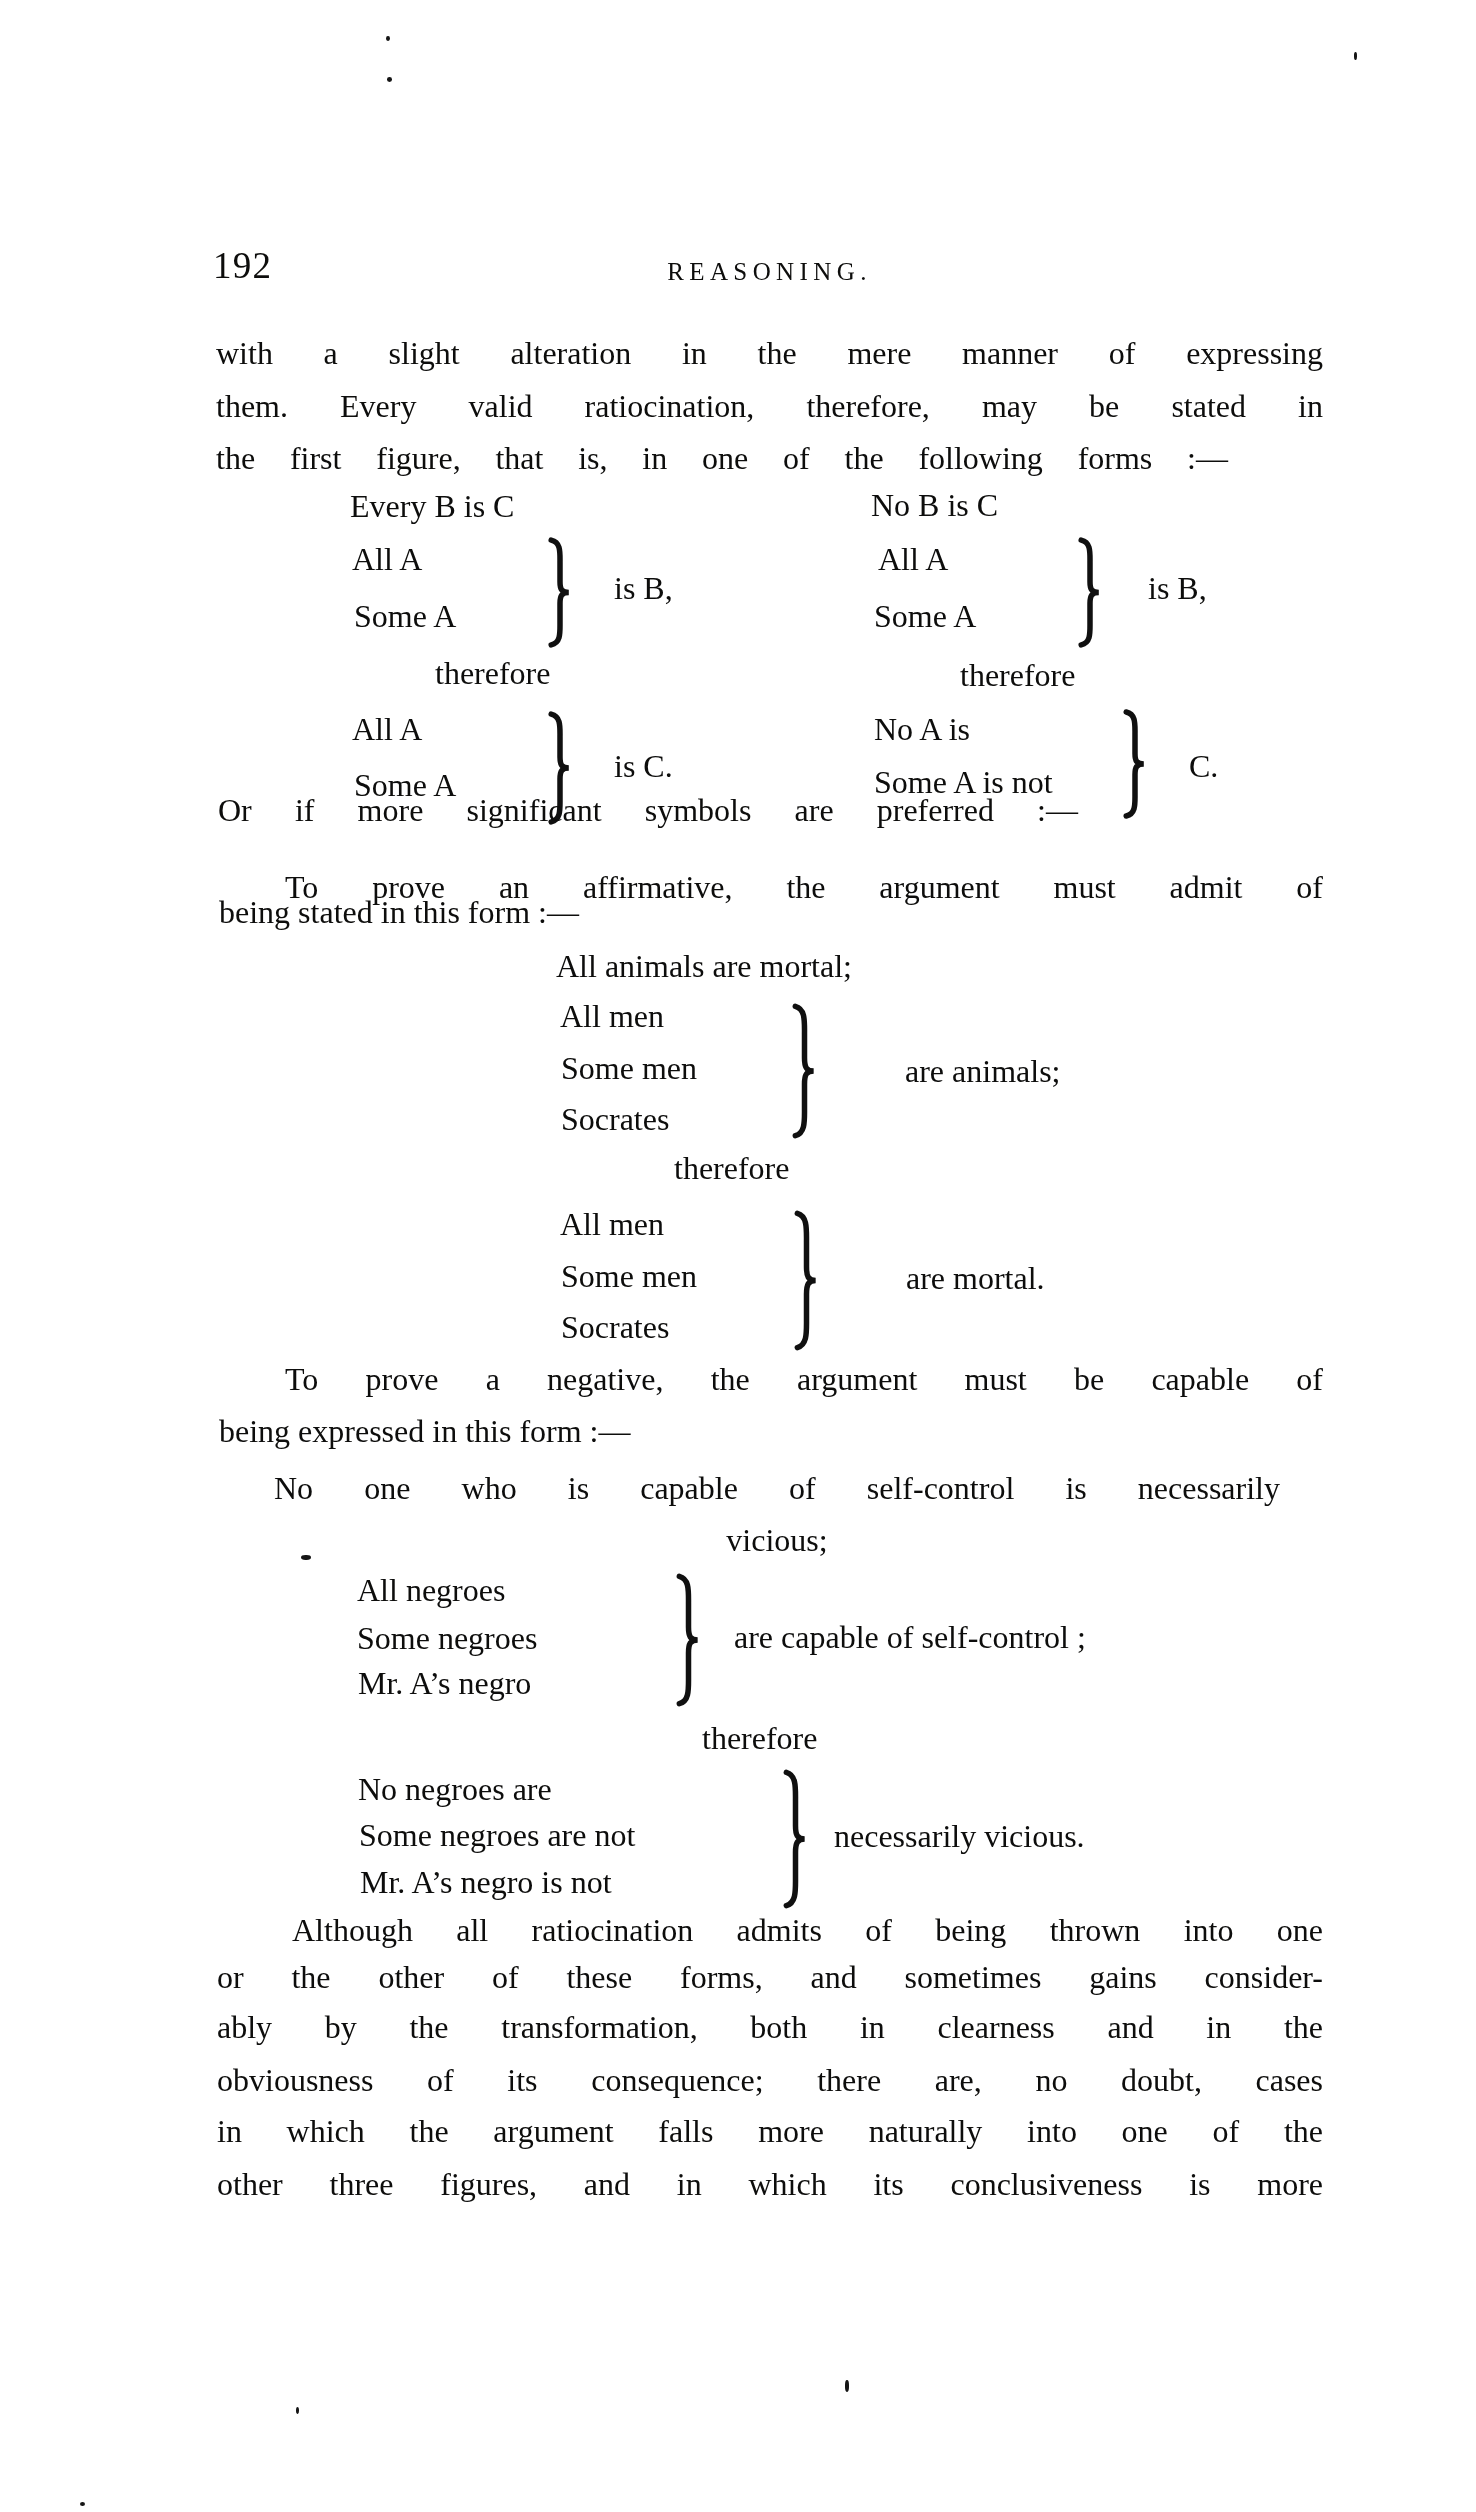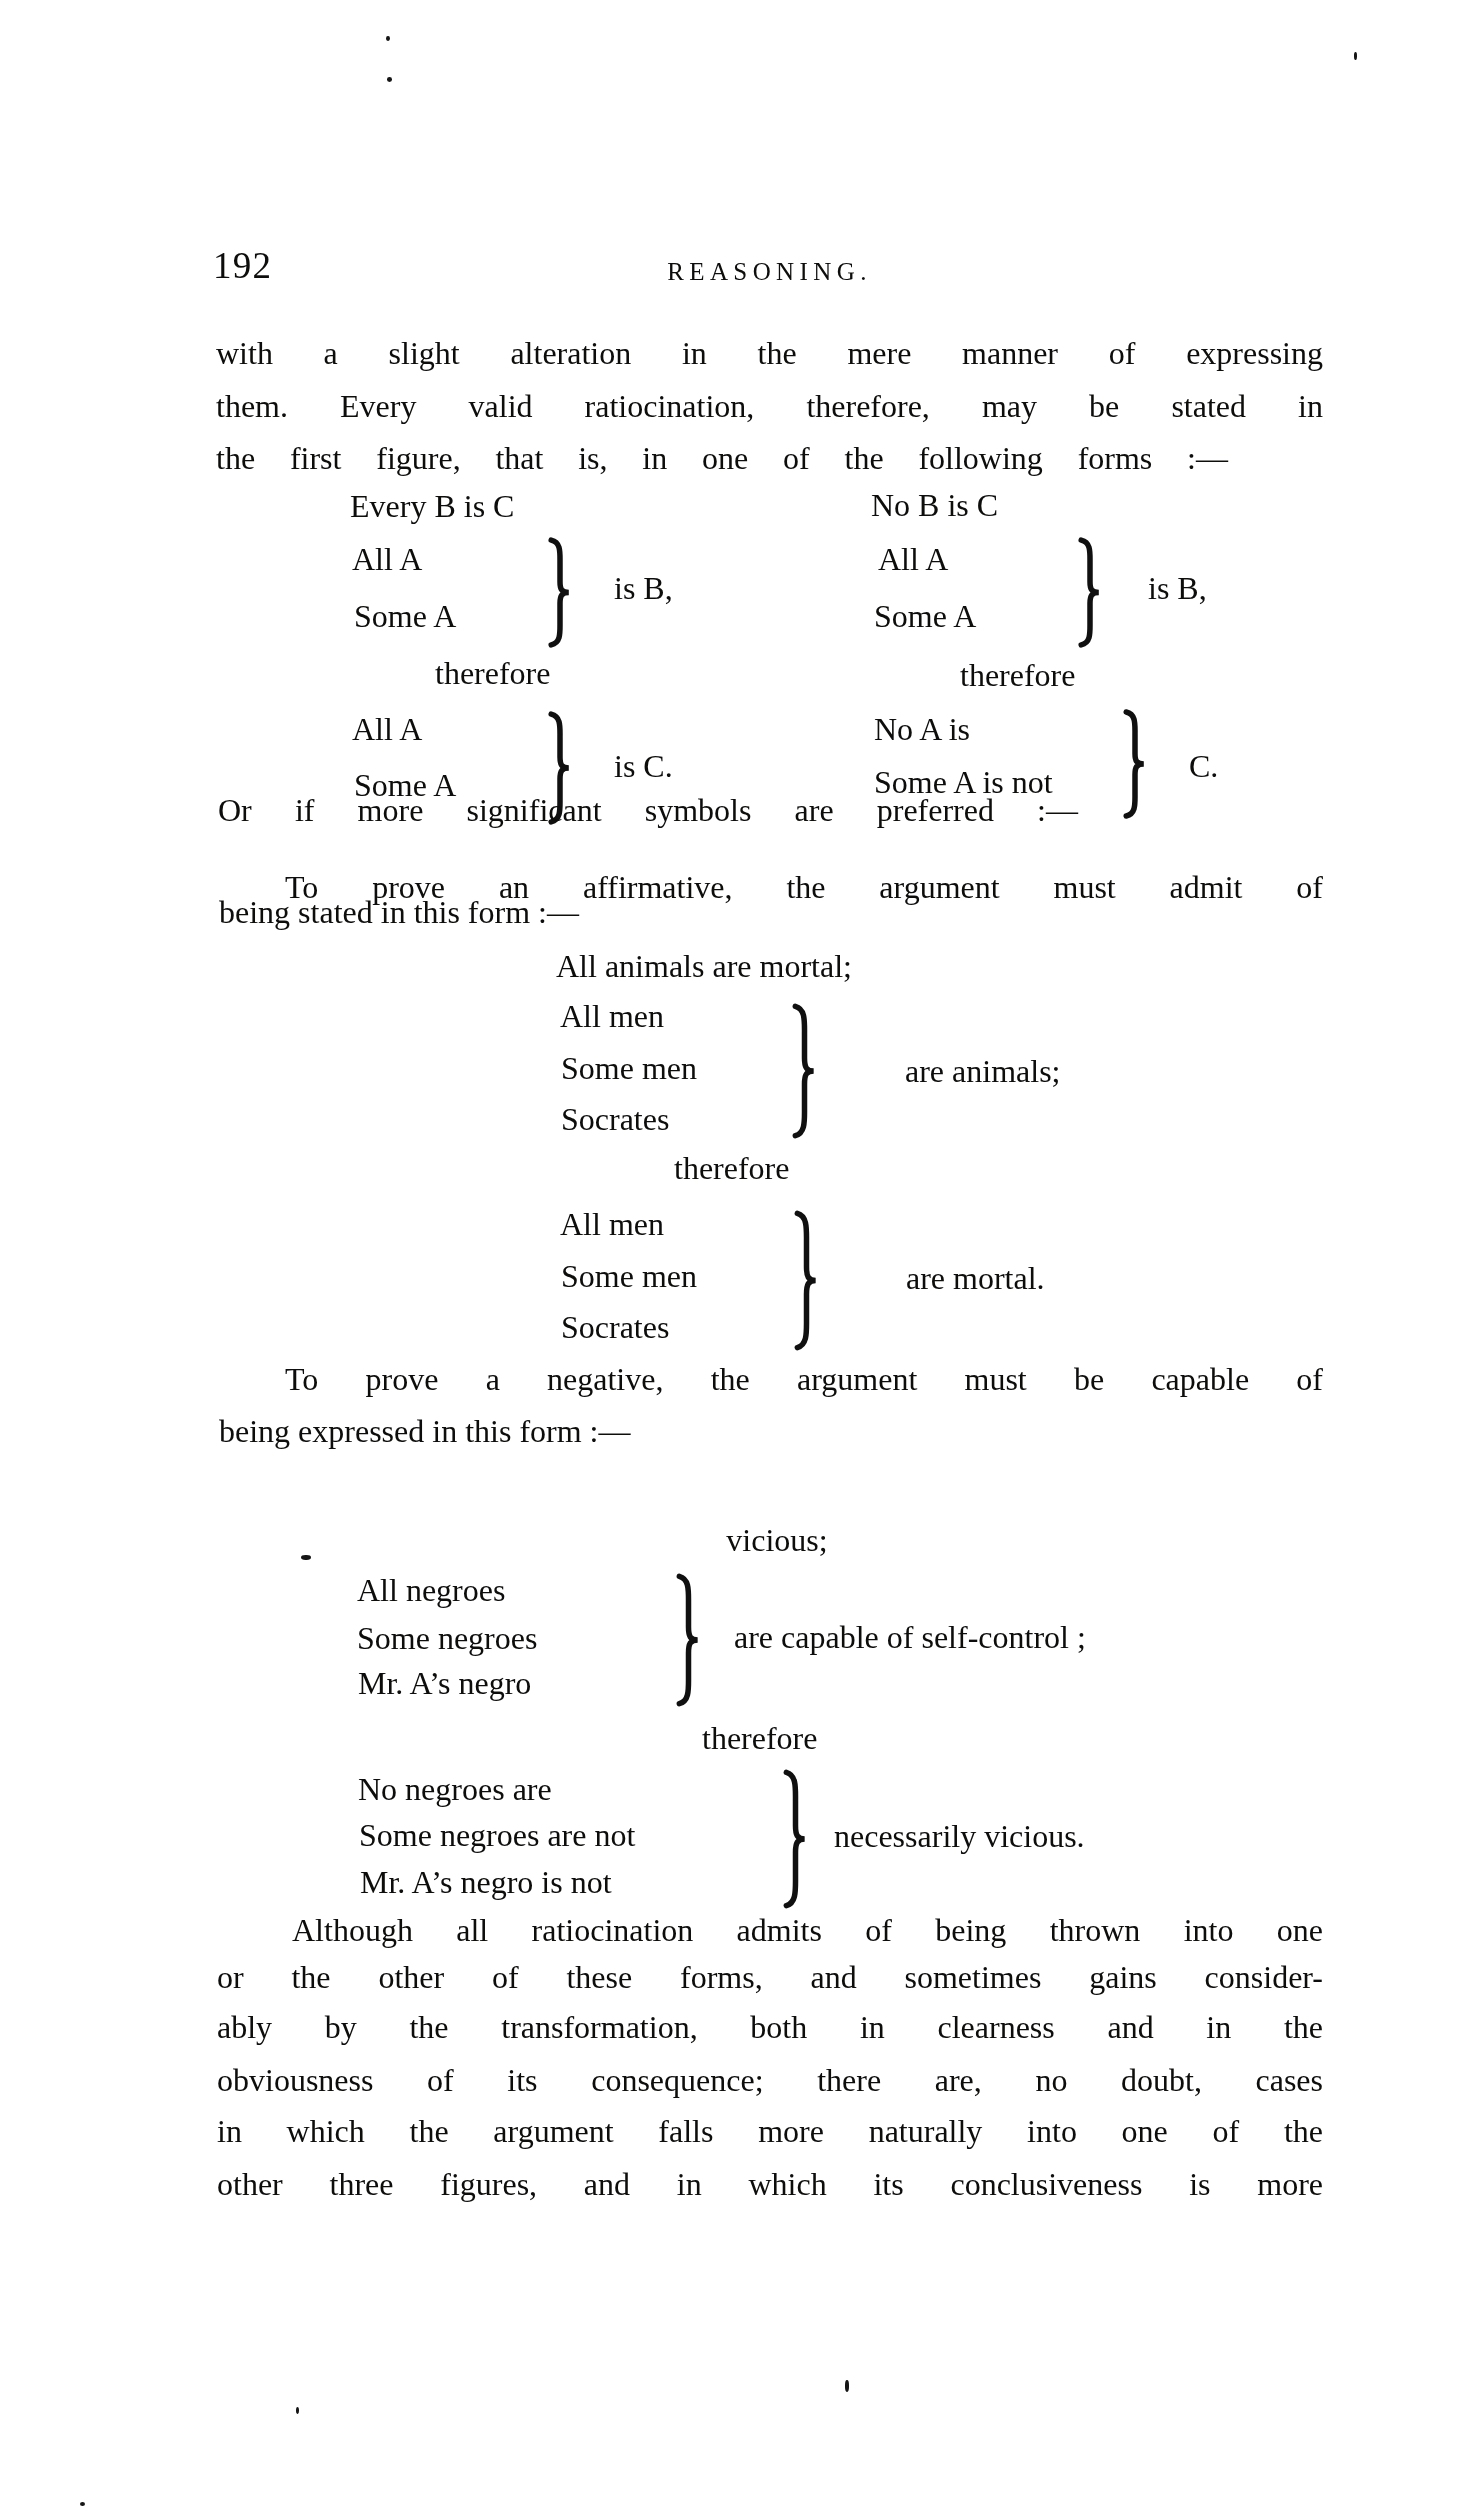--- a/index.html
+++ b/index.html
@@ -95,20 +95,21 @@
   <div class="t" style="left:560px;top:1203px;">All men</div>
   <div class="t" style="left:561px;top:1255px;">Some men</div>
   <div class="t" style="left:561px;top:1306px;">Socrates</div>
   <svg class="brace" style="left:794px;top:1212px;width:25px;height:137px;" viewBox="0 0 30 100" preserveAspectRatio="none">
       <path d="M4,1 C16,3 15,12 15,22 L15,40 C15,47 17,50 26,50 C17,50 15,53 15,60 L15,78 C15,88 16,97 4,99"></path>
     </svg>
   <div class="t" style="left:906px;top:1257px;">are mortal.</div>
 
   <div class="t" style="left:219px;top:1410px;">being expressed in this form :—</div>
   <div class="t just" style="left:285px;top:1358px;width:1038px;">To prove a negative, the argument must be capable of</div>
+  <div class="t just" style="left:274px;top:1467px;width:1006px;">No one who is capable of self-control is necessarily</div>
   <div class="t center" style="left:274px;top:1519px;width:1006px;">vicious;</div>
   <div class="t" style="left:357px;top:1569px;">All negroes</div>
   <div class="t" style="left:357px;top:1617px;">Some negroes</div>
   <div class="t" style="left:358px;top:1662px;">Mr. A’s negro</div>
   <svg class="brace" style="left:676px;top:1575px;width:25px;height:130px;" viewBox="0 0 30 100" preserveAspectRatio="none">
       <path d="M4,1 C16,3 15,12 15,22 L15,40 C15,47 17,50 26,50 C17,50 15,53 15,60 L15,78 C15,88 16,97 4,99"></path>
     </svg>
   <div class="t" style="left:734px;top:1616px;">are capable of self-control ;</div>
   <div class="t" style="left:702px;top:1717px;">therefore</div>
   <div class="t" style="left:358px;top:1768px;">No negroes are</div>

